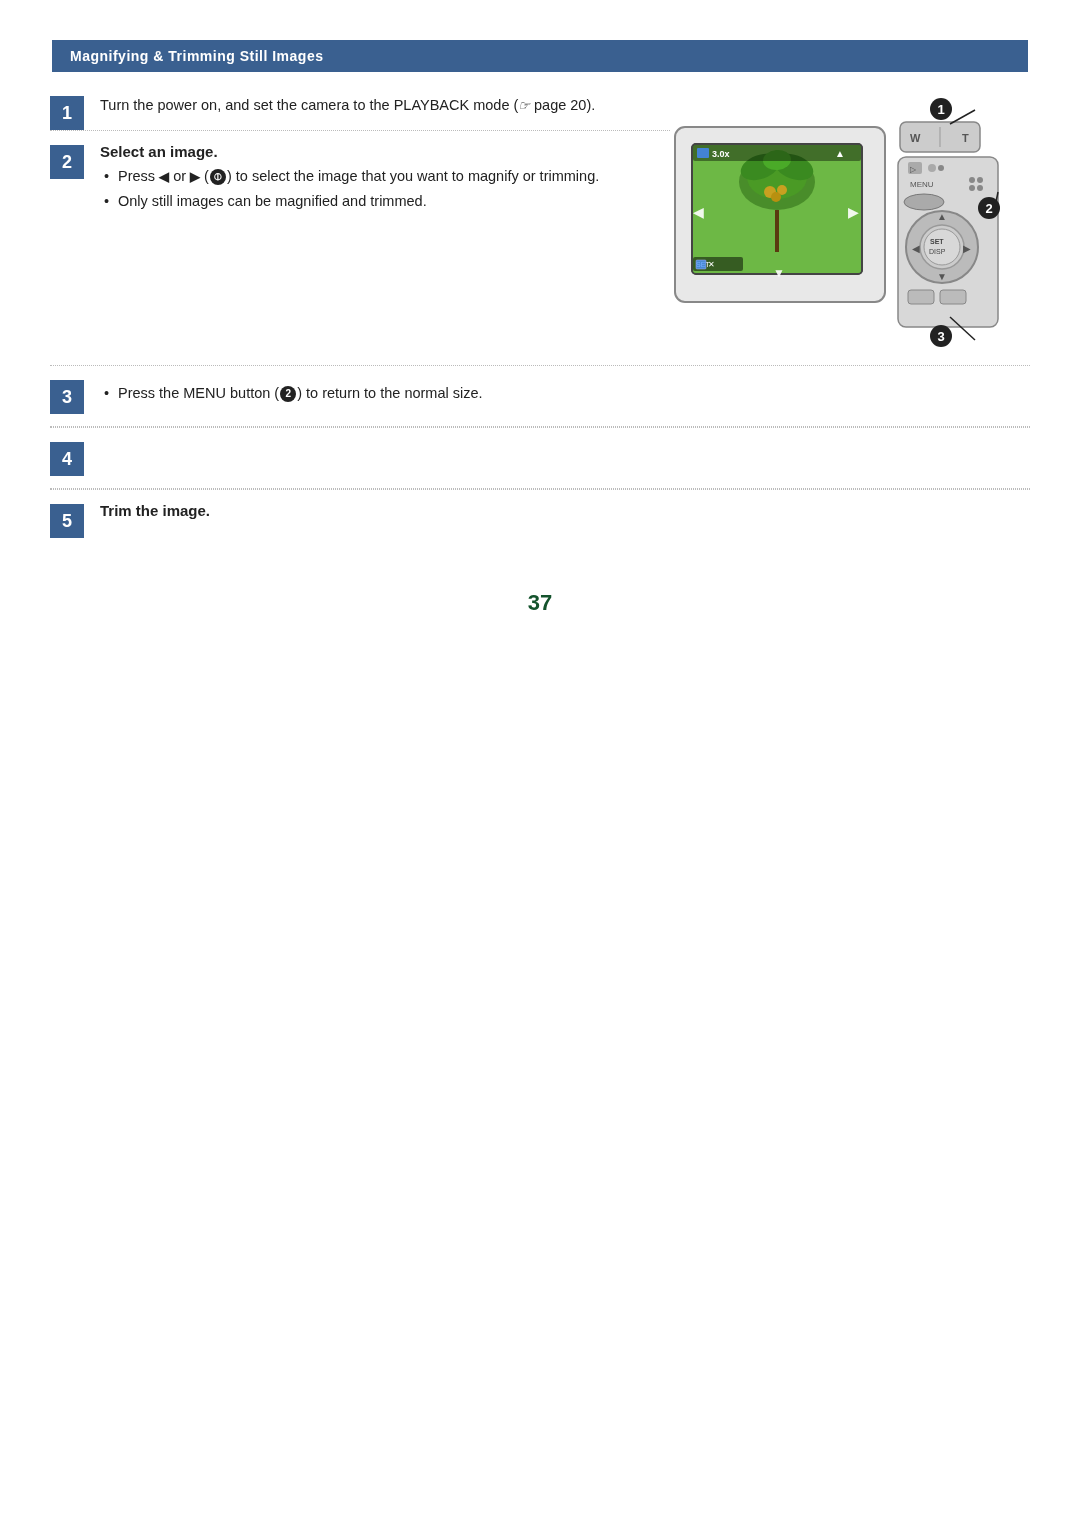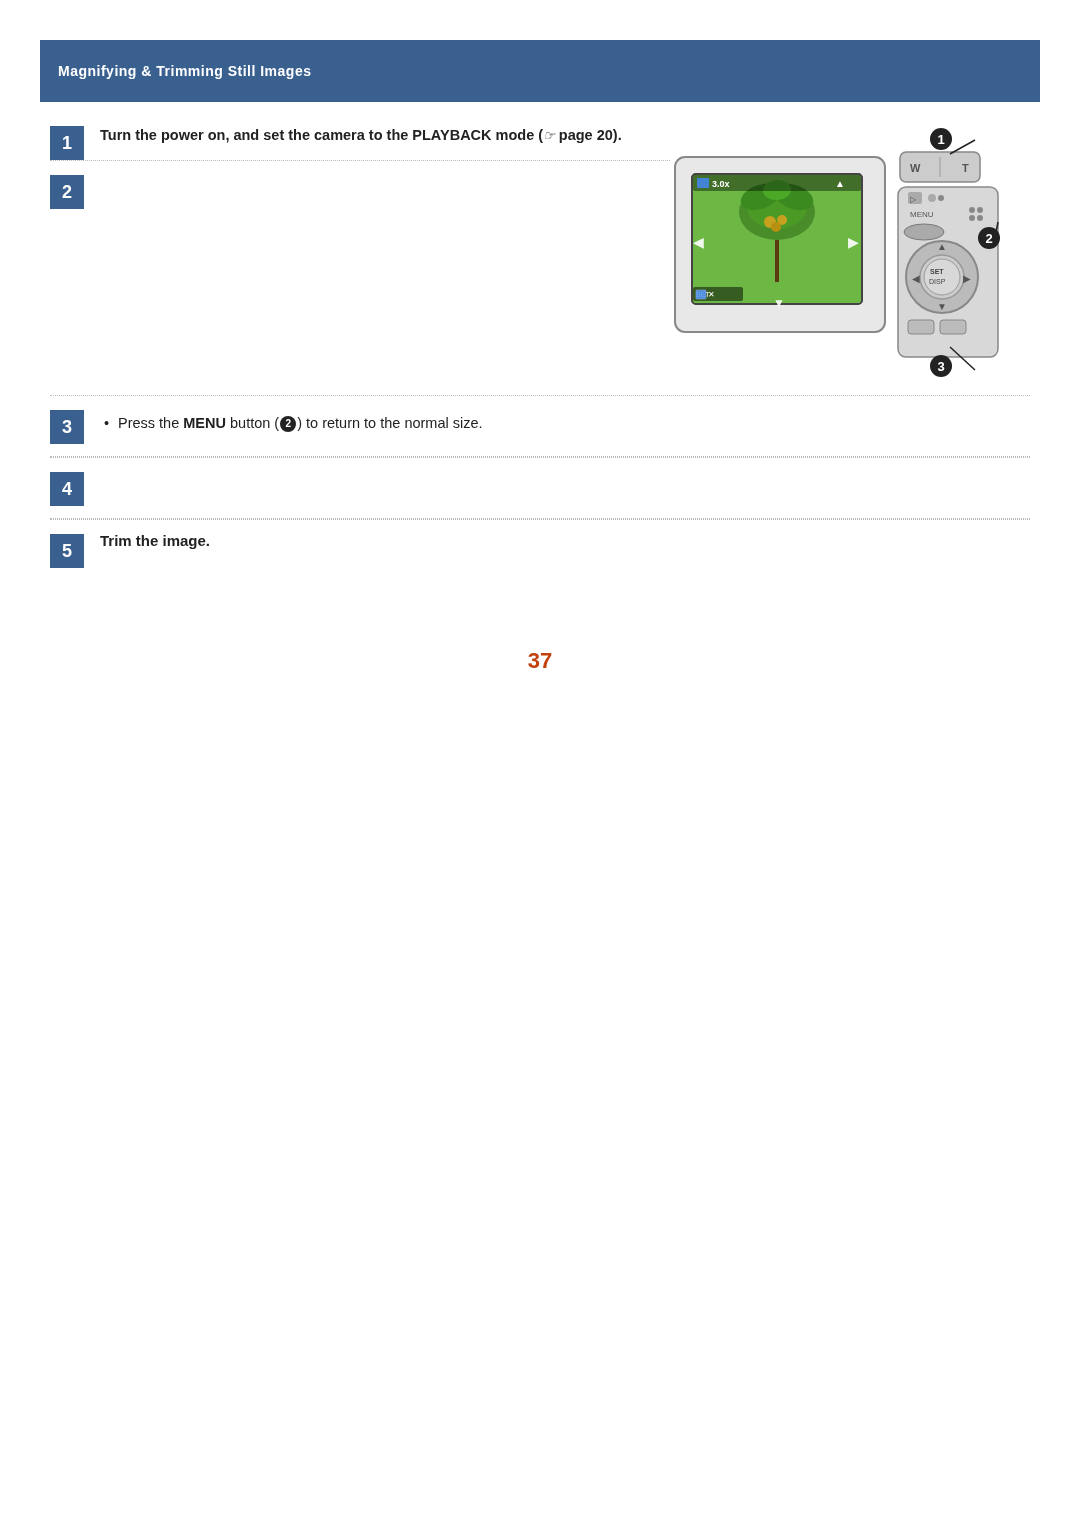--- a/index.html
+++ b/index.html
@@ -18,22 +18,22 @@
       padding: 0;
       position: relative;
       background: #fff;
     }
     
     .section-header {
       background: #3a6090;
       color: #fff;
       font-size: 14px;
       font-weight: bold;
-      padding: 23px 18px;
-      margin: 0 40px;
+      padding: 8px 18px;
+      margin: 0 52px;
       margin-top: 40px;
       letter-spacing: 0.5px;
     }
     
     .content {
       margin: 0 50px;
       padding-top: 10px;
     }
     
     .step-row {
@@ -113,43 +113,43 @@
       margin-top: 10px;
       margin-right: 20px;
     }
     
     .dotted-sep {
       border: none;
       border-top: 1px dotted #bbb;
       margin: 0;
     }
     
-    b { font-weight: bold; }
+    b { font-weight: normal; }
     
     .circnum {
       display: inline-flex;
       align-items: center;
       justify-content: center;
       width: 16px;
       height: 16px;
       border-radius: 50%;
       background: #222;
       color: #fff;
       font-size: 10px;
       font-weight: bold;
       vertical-align: middle;
       margin: 0 1px;
     }
     
     .page-number {
       text-align: center;
       font-size: 22px;
       font-weight: bold;
-      margin-top: 68px;
-      color: #c2410c;
+      margin-top: 40px;
+      color: #14532d;
     }
     
     .camera-svg {
       width: 340px;
       height: 270px;
     }
     
     .annot-circle {
       position: absolute;
       width: 22px;
@@ -184,20 +184,32 @@
             <p>
               <b>Turn the power on, and set the camera to the PLAYBACK mode (</b><span style="font-style:italic; font-size:13px;">☞</span><b> page 20).</b>
             </p>
           </div>
         </div>
 
         <hr class="dotted-sep">
 
         <div class="step-row" style="border-bottom:none; padding-bottom:0;">
           <div class="step-number-box">2</div>
+          <div class="step-content">
+            <h3>Select an image.</h3>
+            <ul>
+              <li>
+                Press <span style="font-weight:bold; font-size:13px;">◀</span>
+                <span> or </span>
+                <span style="font-weight:bold; font-size:13px;">▶</span>
+                (<span class="circnum">⦶</span>) to select the image that you want to magnify or trimming.
+              </li>
+              <li>Only still images can be magnified and trimmed.</li>
+            </ul>
+          </div>
         </div>
 
       </div>
 
       <div class="camera-diagram">
         
         <div class="annot-circle" style="top:6px; right:58px;">1</div>
         
         <div class="annot-circle" style="top:105px; right:10px;">2</div>
         

